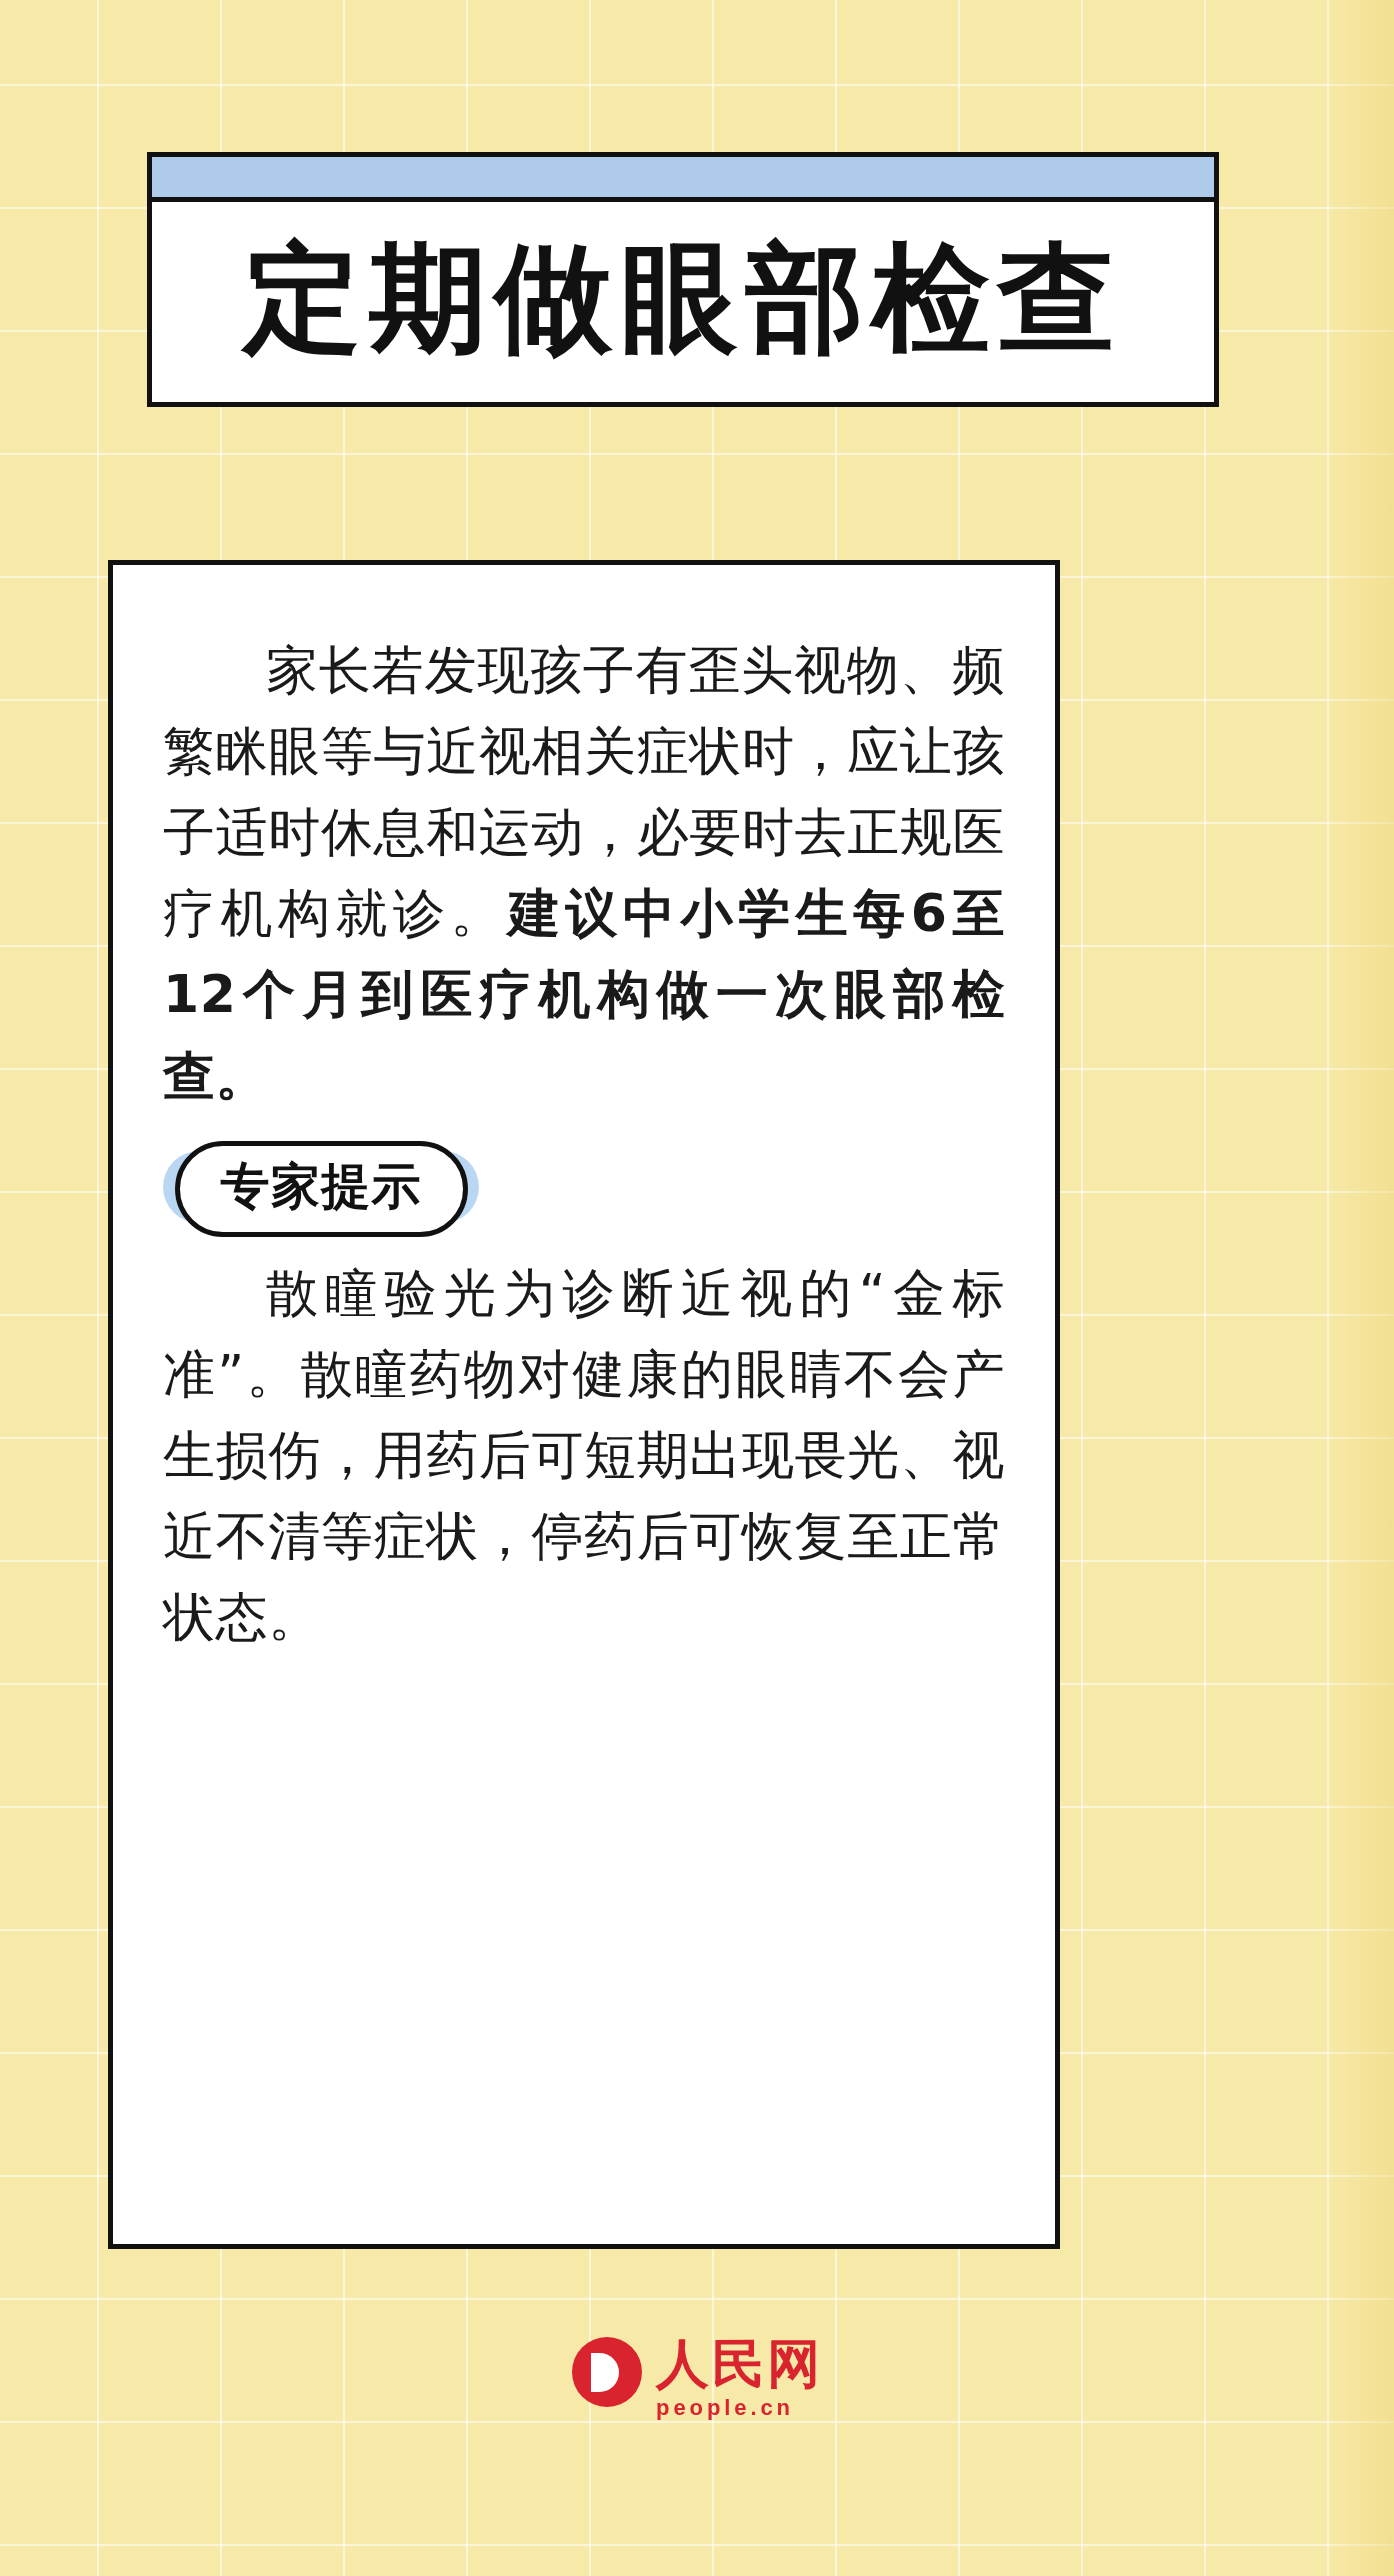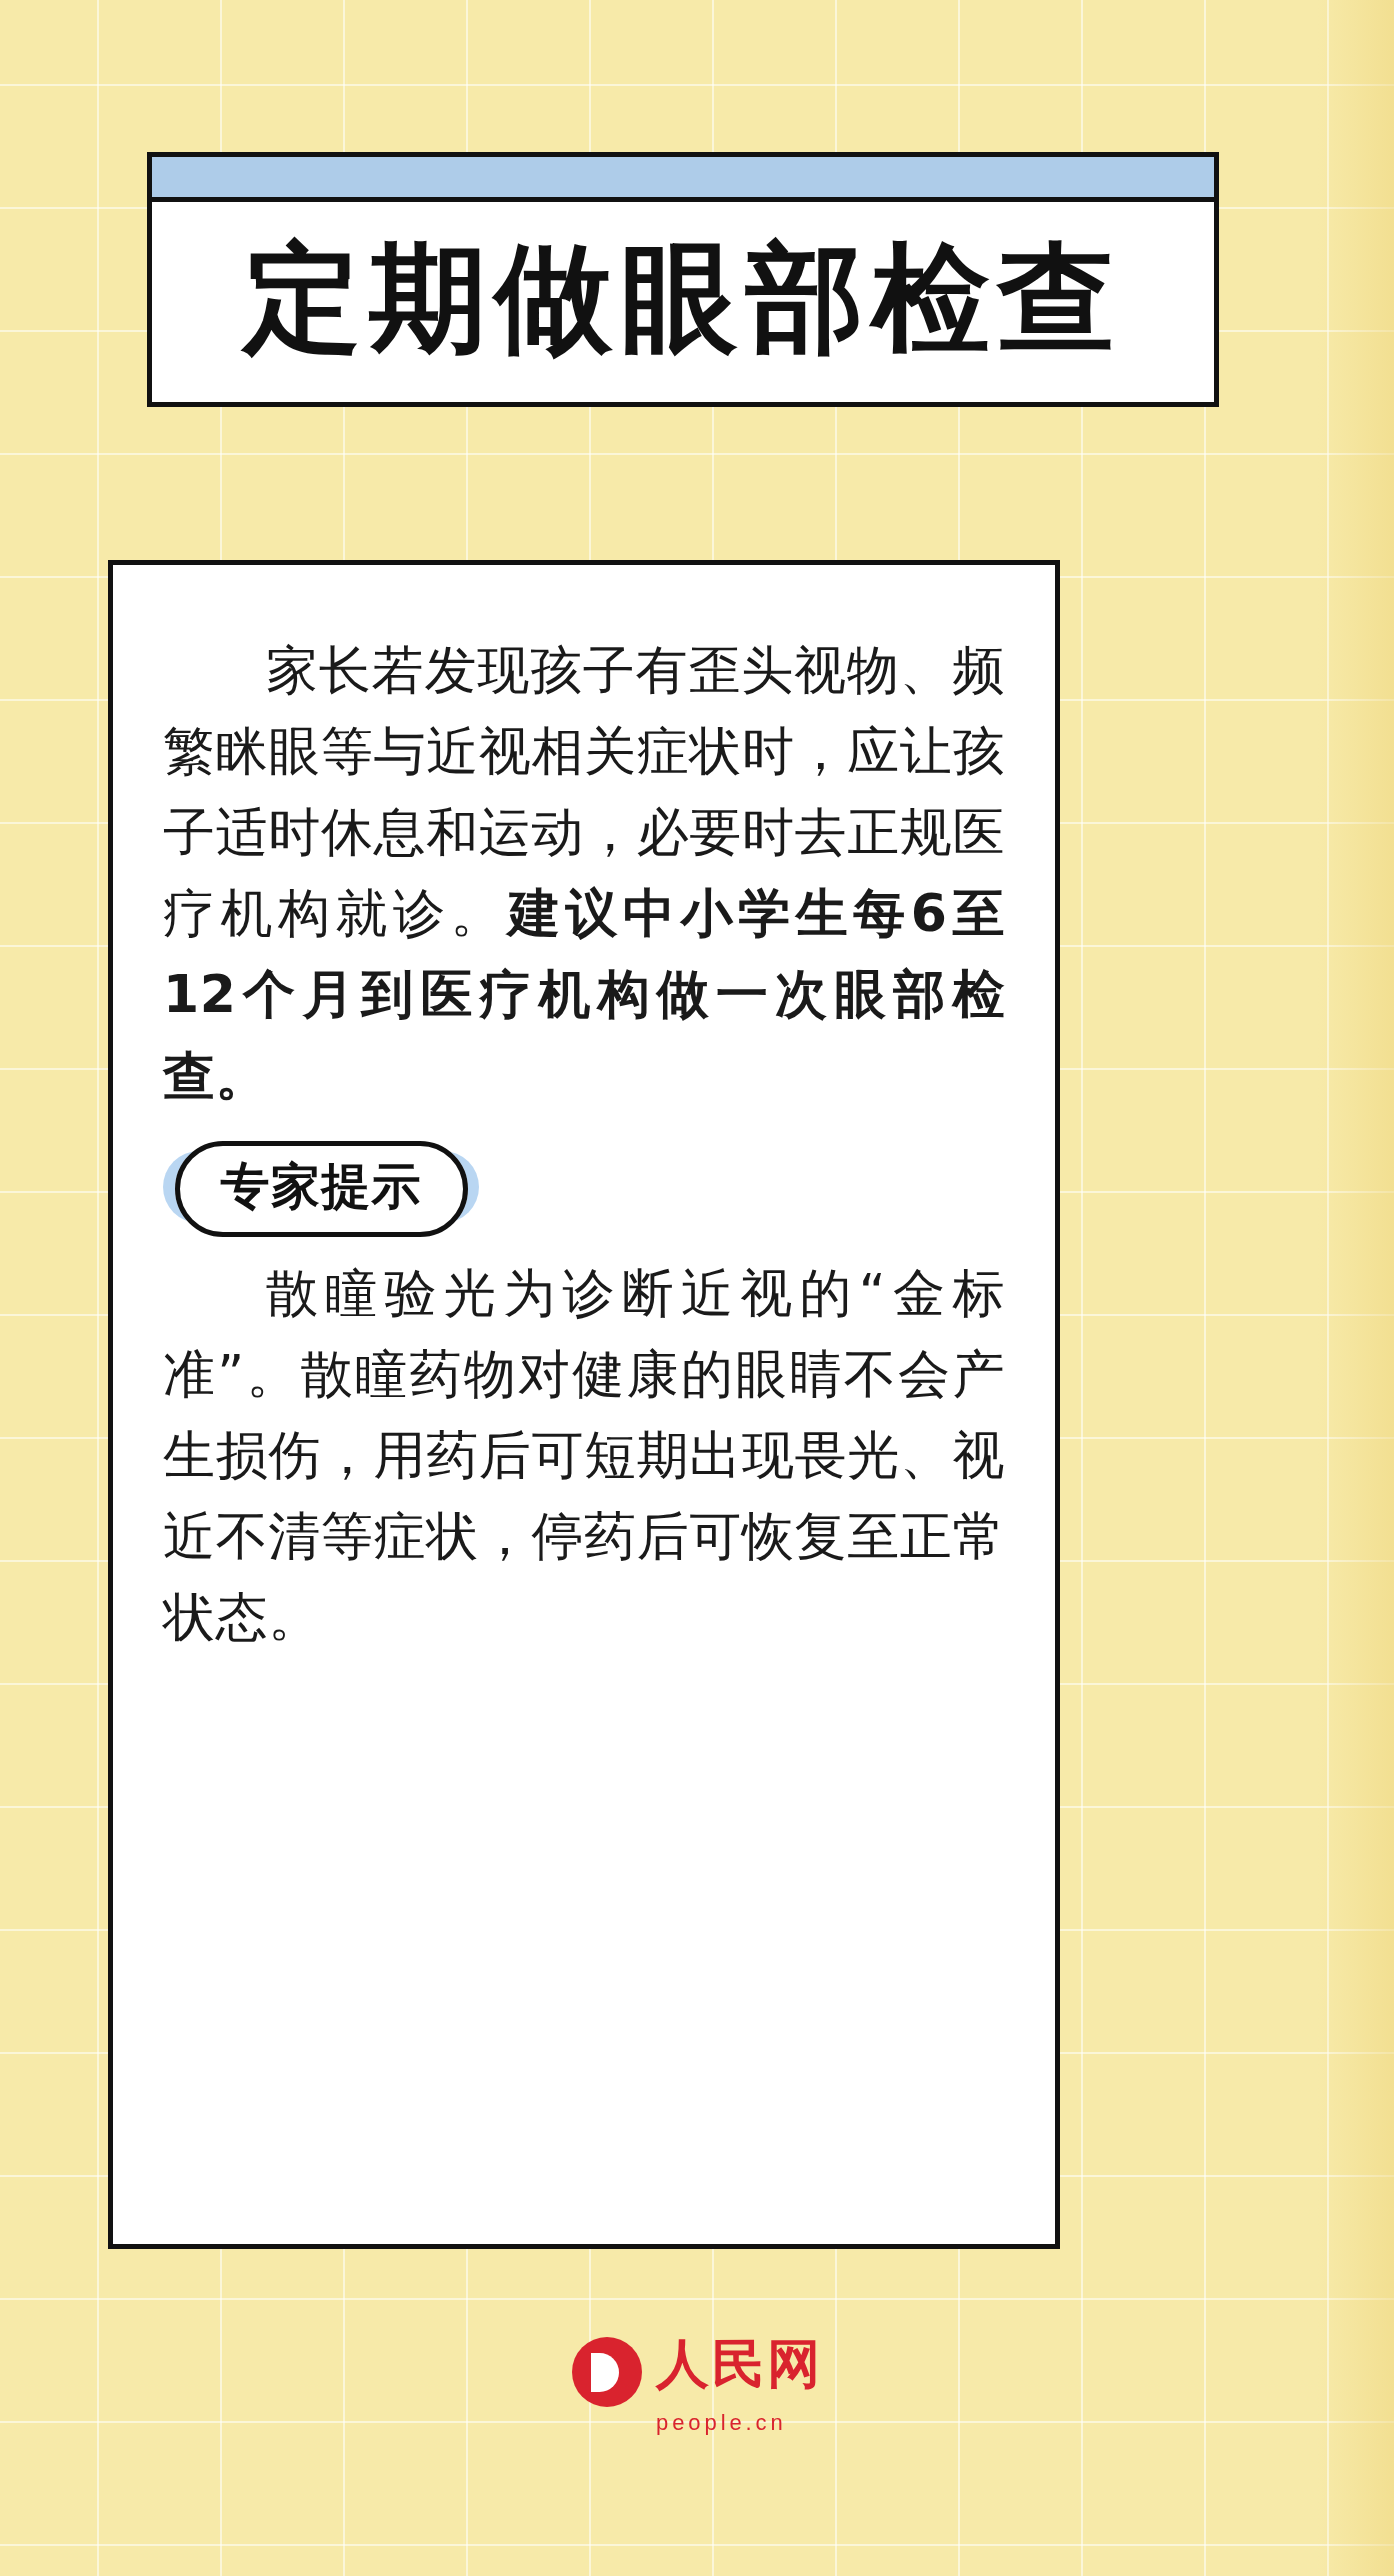--- a/index.html
+++ b/index.html
@@ -160,25 +160,25 @@
   }
   .logo-cn {
     font-family: "DejaVu Serif", "Liberation Serif", serif;
     font-weight: 700;
     font-size: 53px;
     color: #d9232e;
     letter-spacing: 2.6px;
   }
   .logo-en {
     font-family: "Liberation Sans", sans-serif;
-    font-weight: 400;
+    font-weight: 700;
     font-size: 22px;
     color: #d9232e;
     letter-spacing: 3.9px;
-    margin-top: 22px;
+    margin-top: 7px;
   }
 </style>
 </head>
 <body>
 
 <div id="poster">
 
   <div class="title-card">
     <div class="title-bar"></div>
     <div class="title-text">定期做眼部检查</div>

